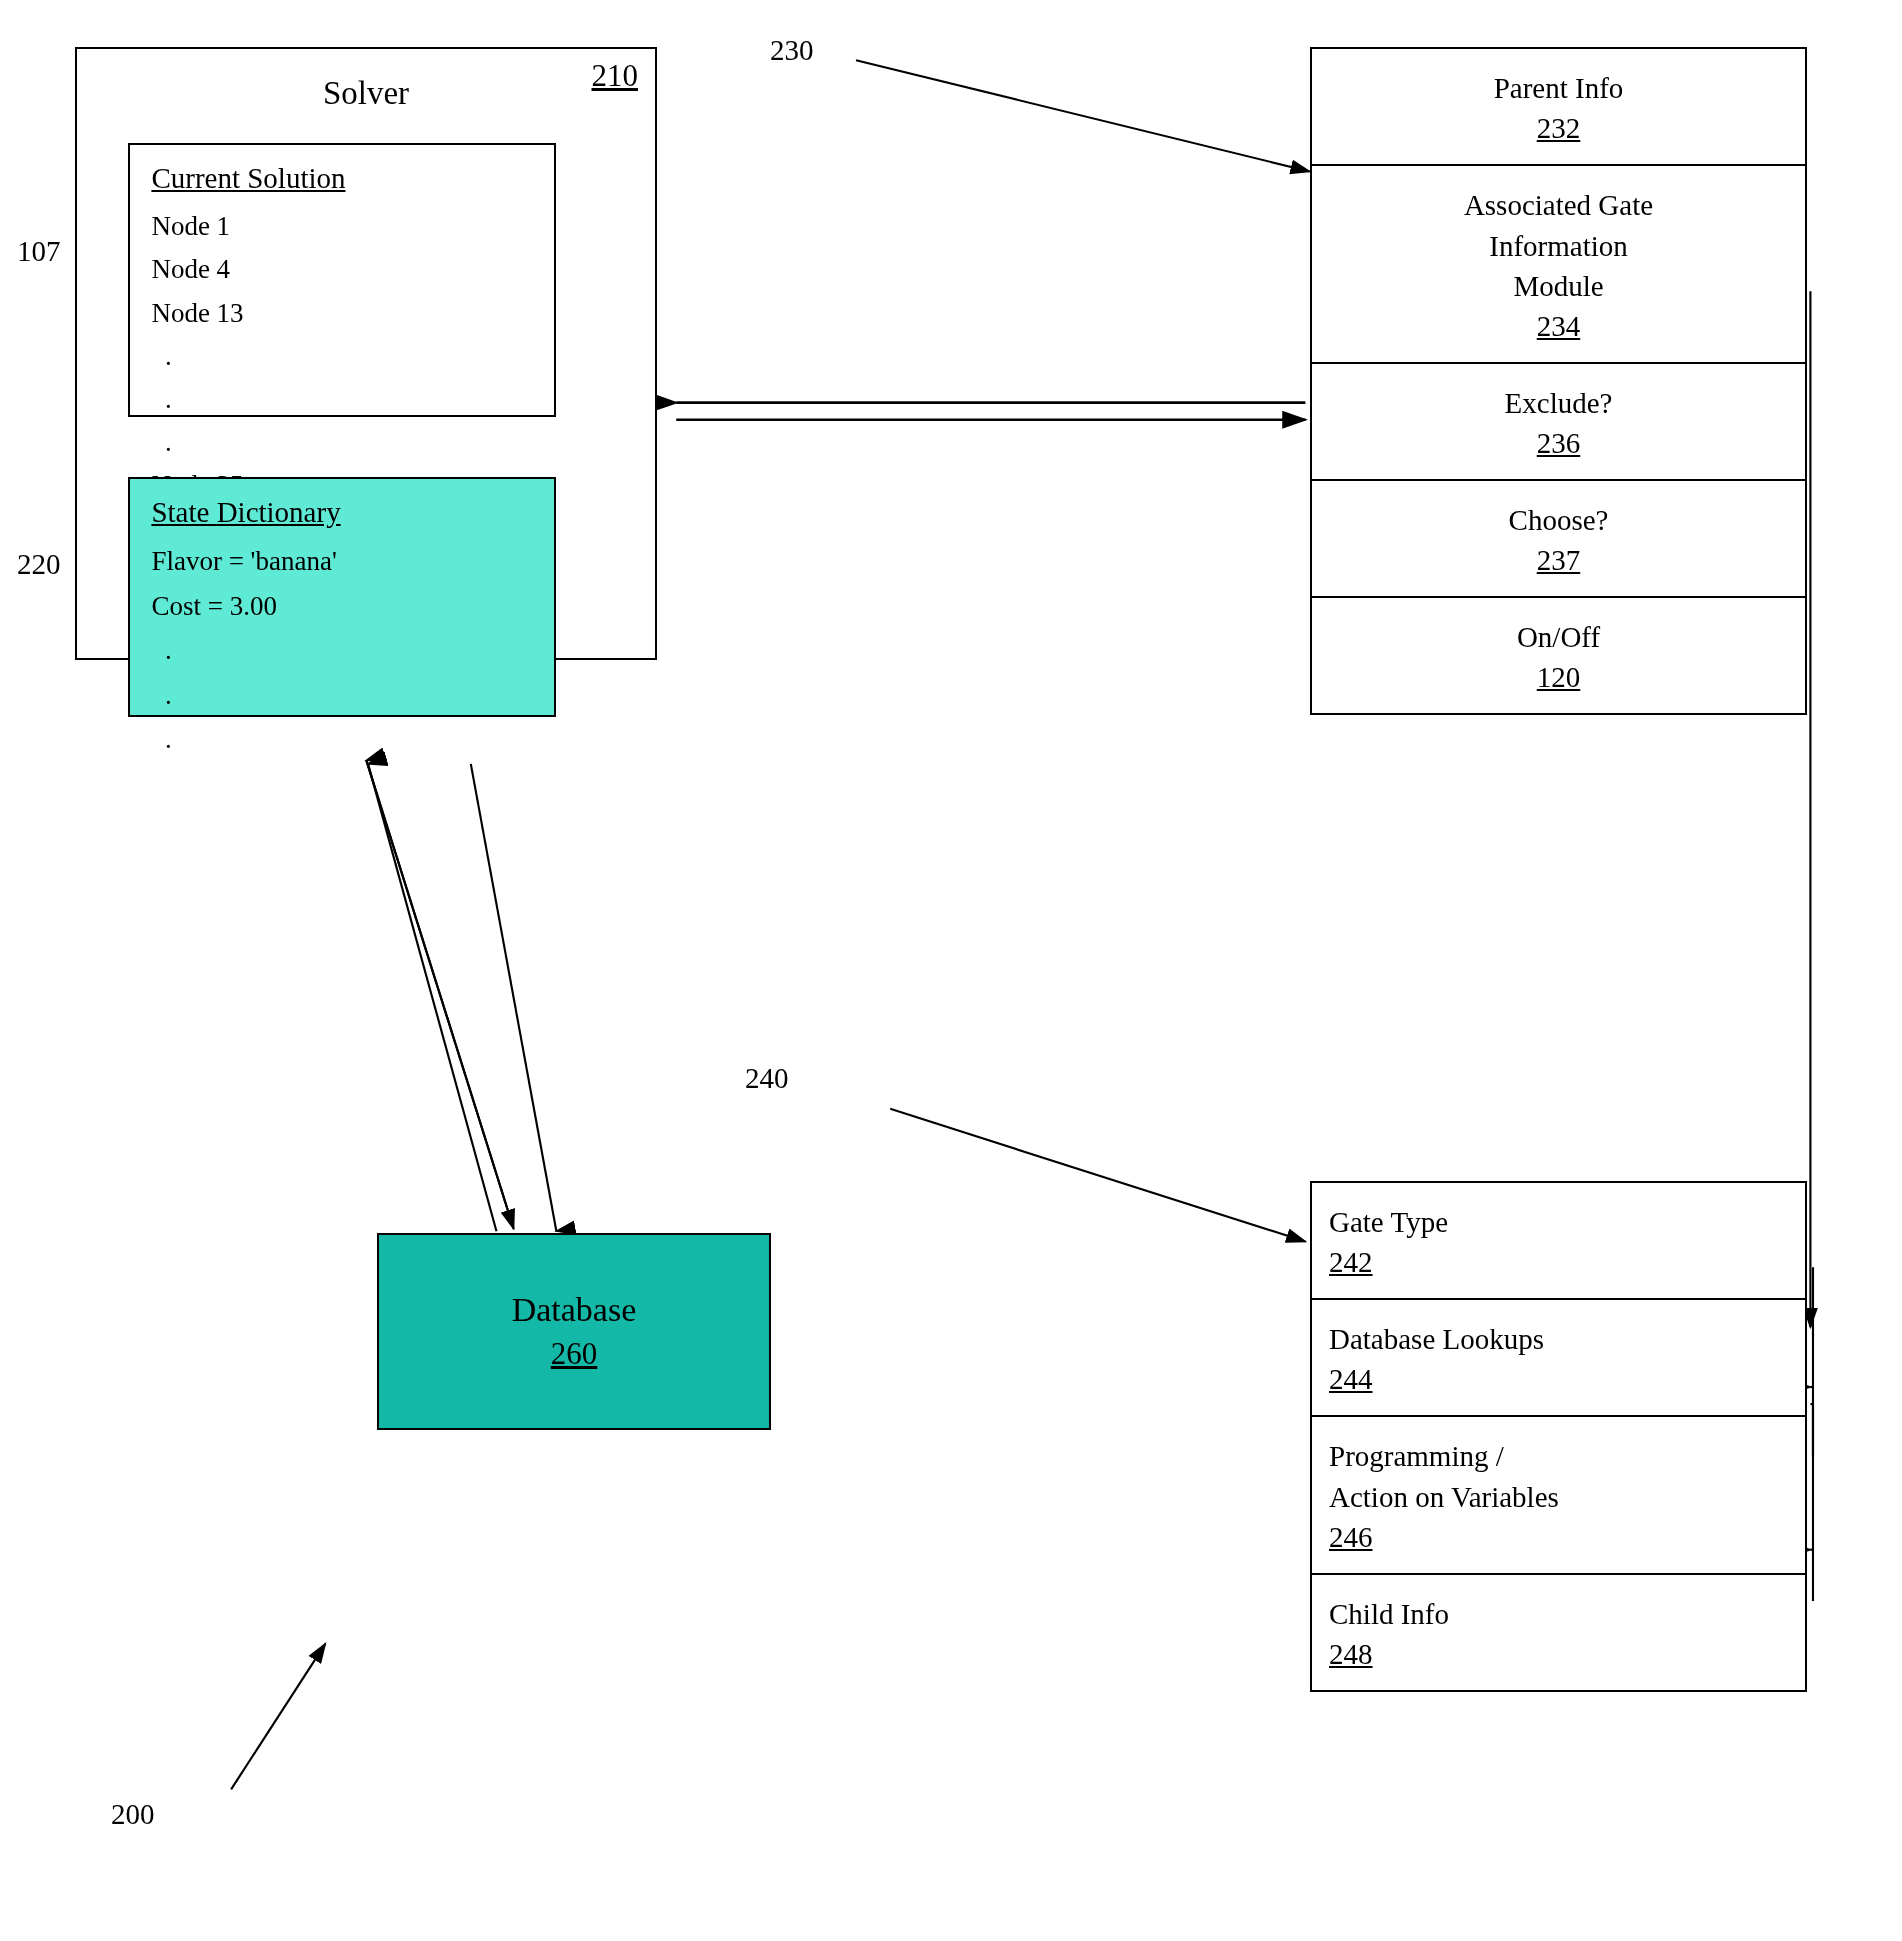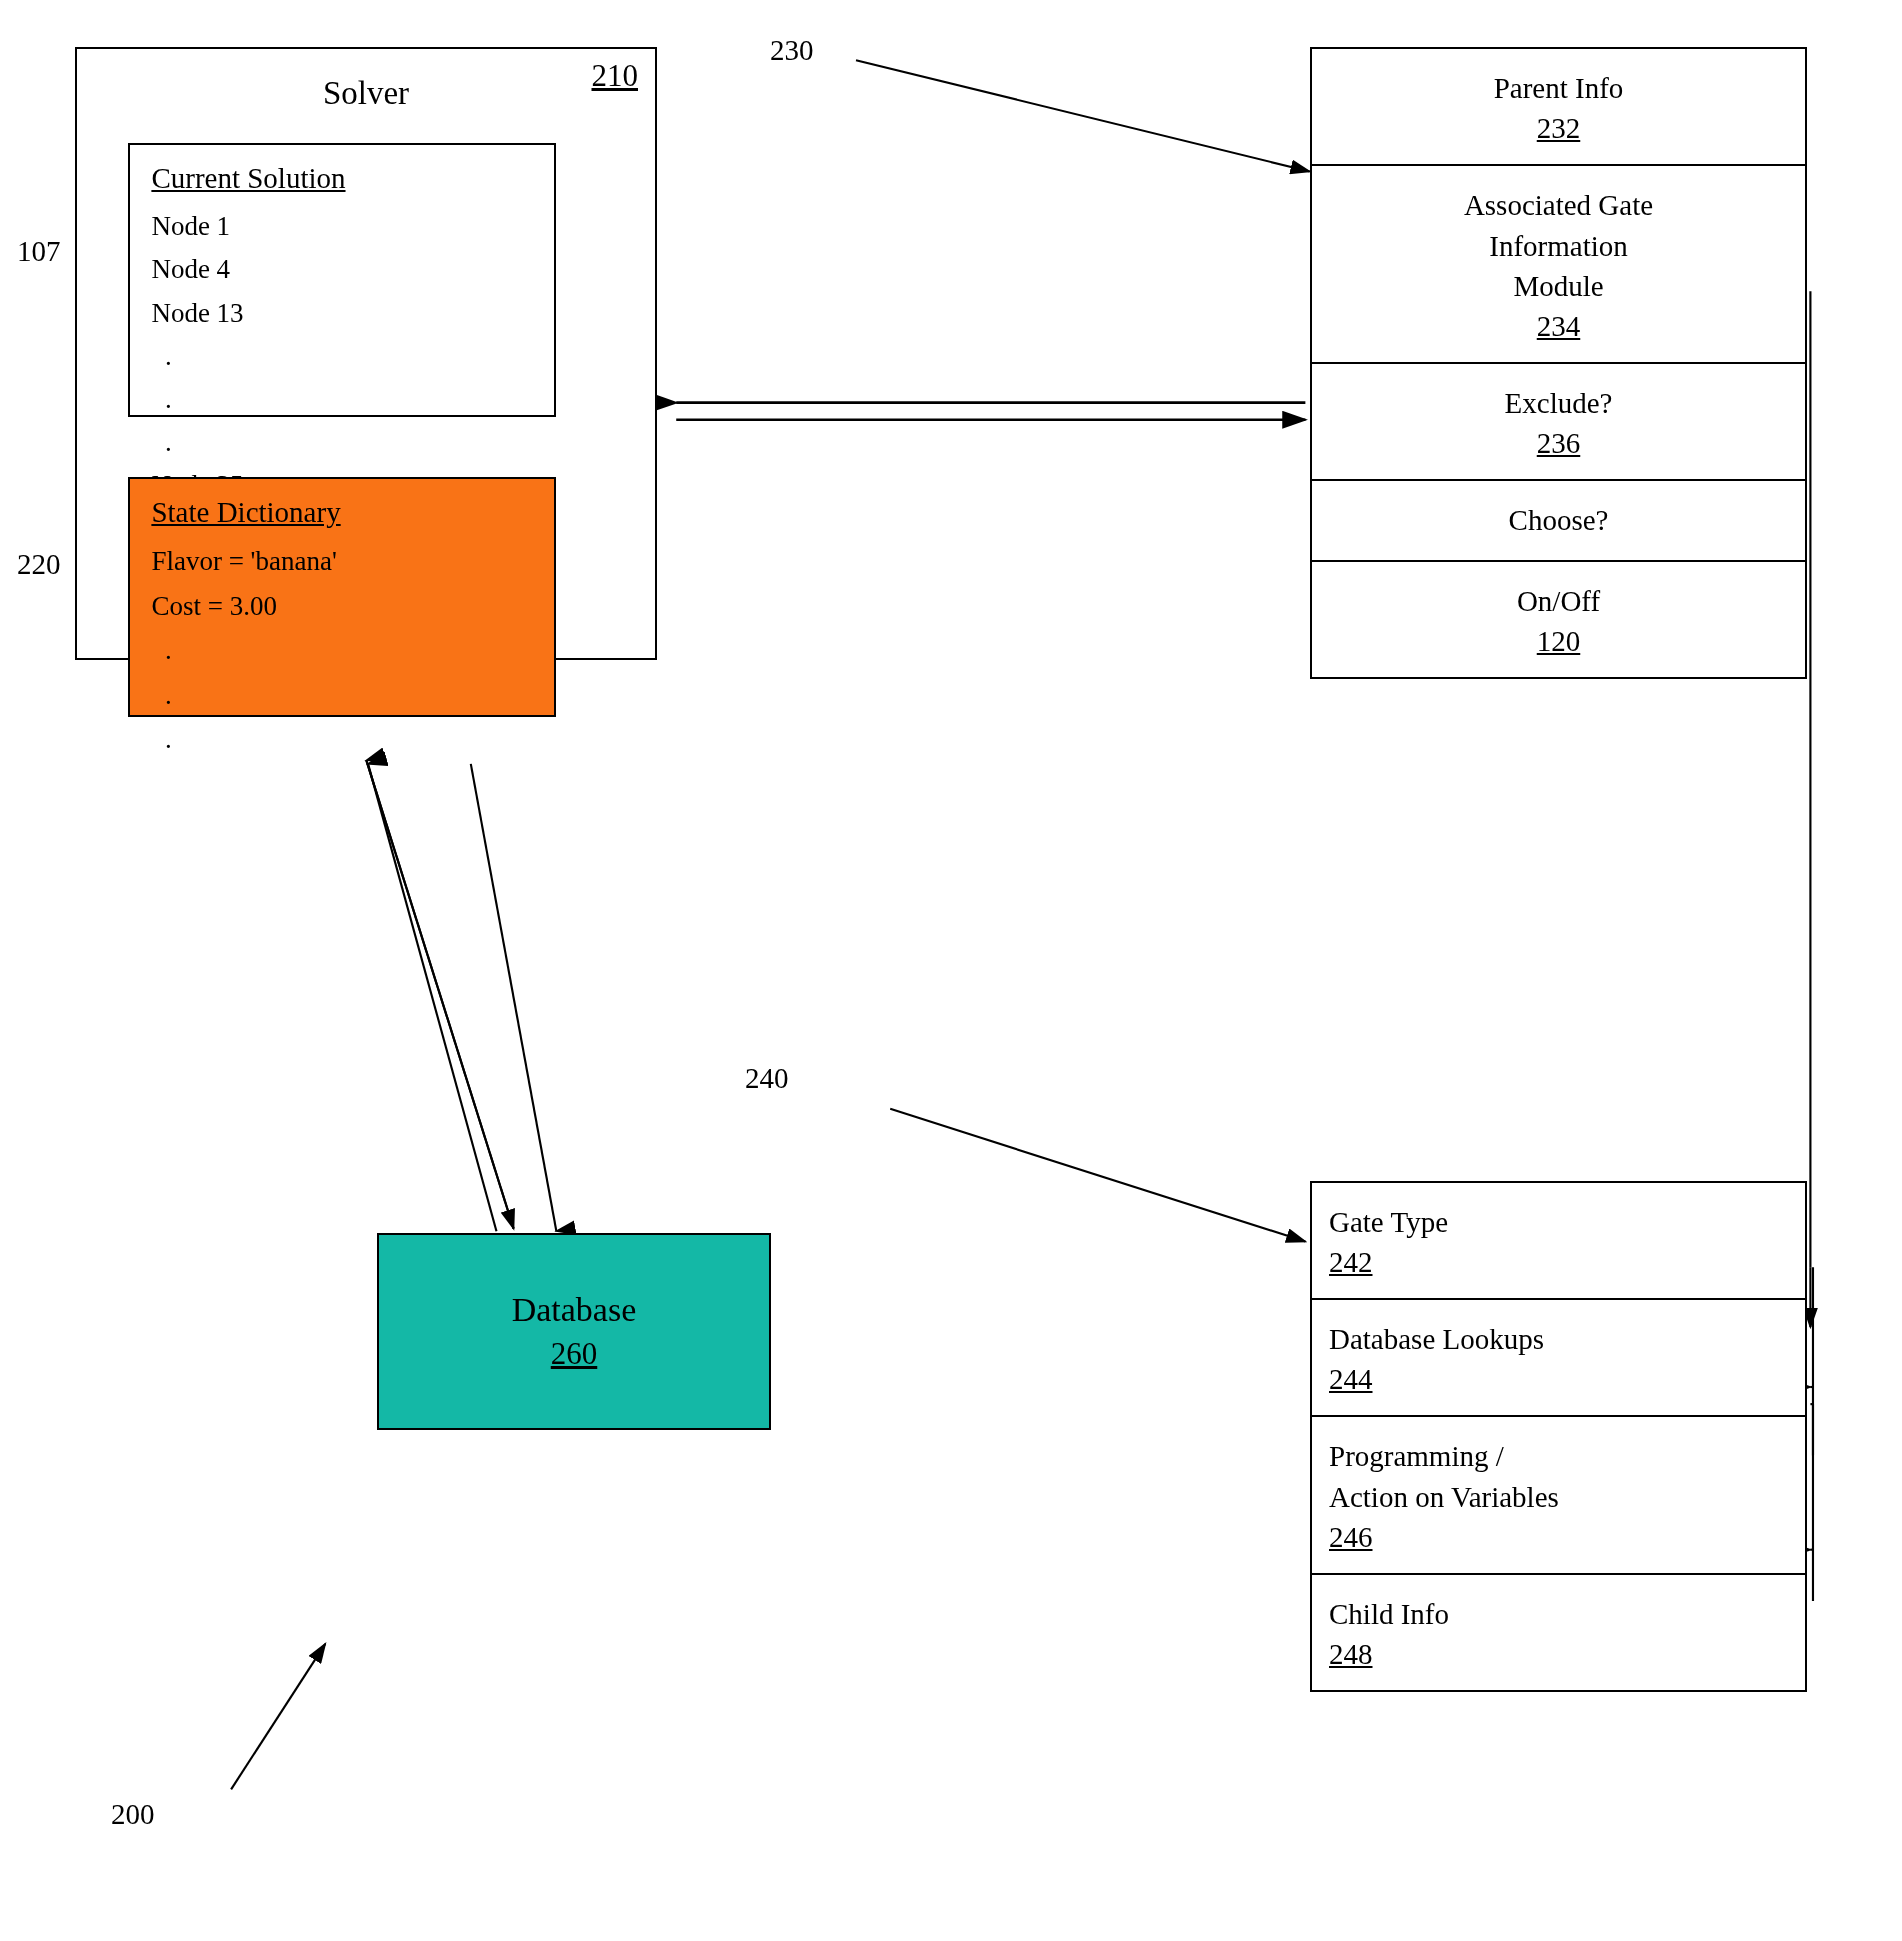--- a/index.html
+++ b/index.html
@@ -71,21 +71,21 @@
     }
 
     
     .state-dict-box {
       position: absolute;
       top: 428px;
       left: 51px;
       width: 428px;
       height: 240px;
       border: 2.1px solid #000;
-      background: #f97316;
+      background: #5eead4;
       padding: 17px 21.4px;
     }
 
     .state-dict-title {
       font-size: 29px;
       text-decoration: underline;
       margin-bottom: 10.3px;
     }
 
     .state-dict-content {
@@ -336,20 +336,21 @@
       <span class="gate-info-row-num">234</span>
     </div>
 
     <div class="gate-info-row">
       <span class="gate-info-row-text">Exclude?</span>
       <span class="gate-info-row-num">236</span>
     </div>
 
     <div class="gate-info-row">
       <span class="gate-info-row-text">Choose?</span>
+      <span class="gate-info-row-num">237</span>
     </div>
 
     <div class="gate-info-row">
       <span class="gate-info-row-text">On/Off</span>
       <span class="gate-info-row-num">120</span>
     </div>
   </div>
 
   <div class="label-240">240</div>
 

